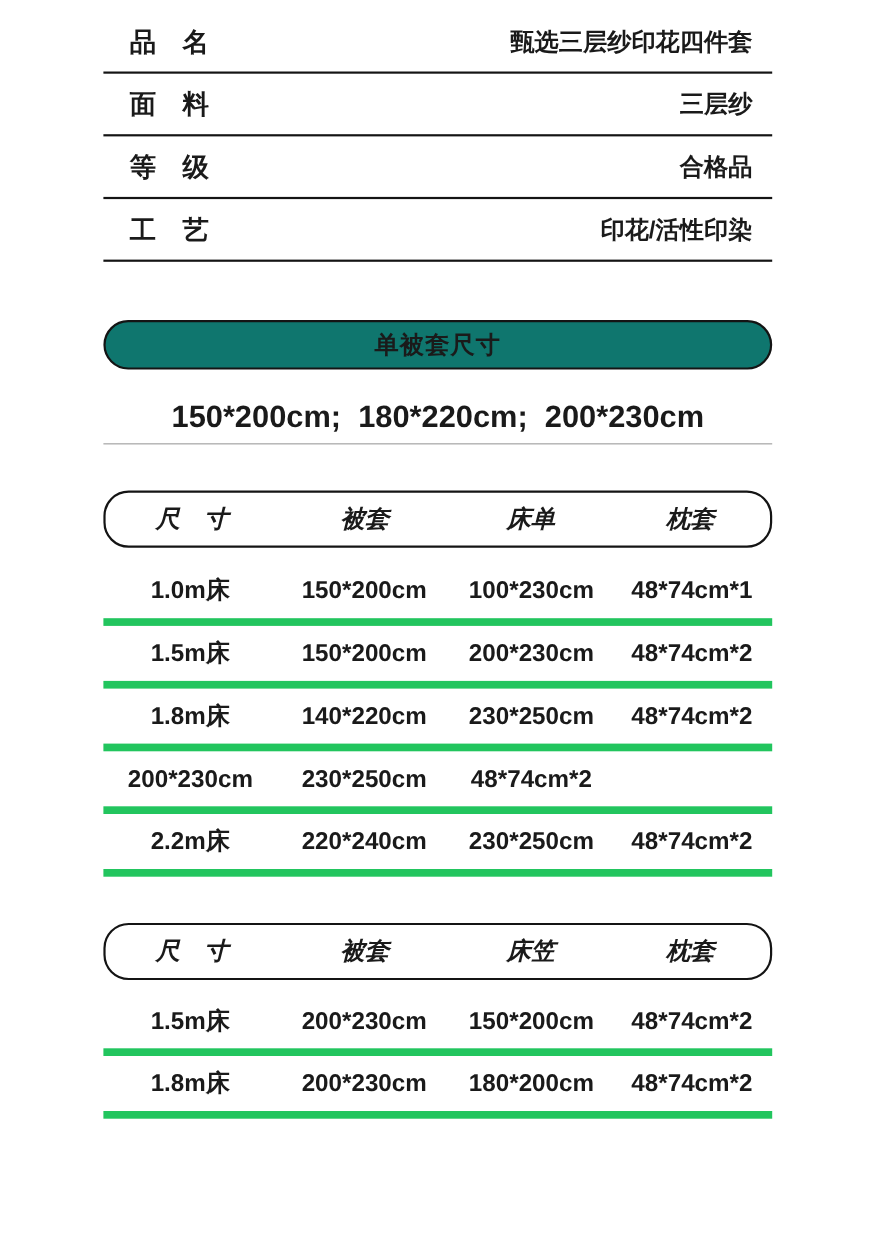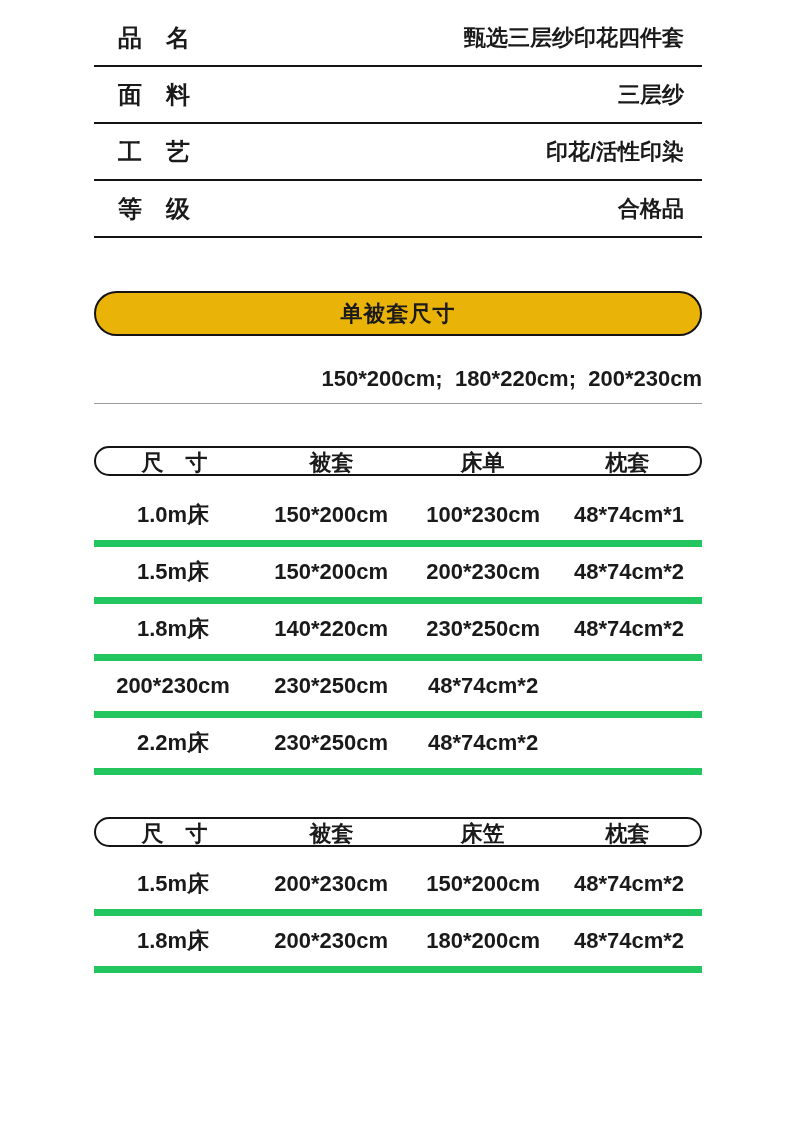--- a/index.html
+++ b/index.html
@@ -38,47 +38,48 @@
   .spec-value {
     padding-right: 18px;
     font-size: 22px;
     font-weight: 700;
   }
   
   .pill {
     height: 45px;
     border: 2px solid #141414;
     border-radius: 23px;
-    background: #eab308;
+    background: #0f766e;
     display: flex;
     align-items: center;
     justify-content: center;
   }
   .banner { margin-top: 53px; }
   .banner-title { font-size: 22px; font-weight: 700; letter-spacing: 1px; }
   
   .sizes-line {
     margin-top: 18px;
     height: 50px;
     line-height: 50px;
-    text-align: right;
-    font-size: 22px;
+    text-align: center;
+    font-size: 28px;
     font-weight: 700;
     border-bottom: 1px solid #9c9c9c;
     white-space: pre-wrap;
   }
   
   .size-table { margin-top: 42px; }
   .table-head {
-    height: 30px;
+    height: 52px;
     border: 2px solid #141414;
     border-radius: 23px;
     display: grid;
     grid-template-columns: 26% 26% 24% 24%;
     align-items: center;
+    font-style: italic;
   }
   .th {
     text-align: center;
     font-size: 22px;
     font-weight: 700;
     white-space: pre;
   }
   .table-body { margin-top: 14px; }
   .table-body.tight { margin-top: 12px; }
   .tr {
@@ -104,26 +105,26 @@
     <section class="spec-list">
       <div class="spec-row">
         <span class="spec-label">品　名</span>
         <span class="spec-value">甄选三层纱印花四件套</span>
       </div>
       <div class="spec-row">
         <span class="spec-label">面　料</span>
         <span class="spec-value">三层纱</span>
       </div>
       <div class="spec-row">
+        <span class="spec-label">等　级</span>
+        <span class="spec-value">合格品</span>
+      </div>
+      <div class="spec-row">
         <span class="spec-label">工　艺</span>
         <span class="spec-value">印花/活性印染</span>
-      </div>
-      <div class="spec-row">
-        <span class="spec-label">等　级</span>
-        <span class="spec-value">合格品</span>
       </div>
     </section>
 
     <section class="pill banner">
       <span class="banner-title">单被套尺寸</span>
     </section>
 
     <div class="sizes-line">150*200cm;  180*220cm;  200*230cm</div>
 
     <section class="size-table">
@@ -152,20 +153,21 @@
           <span class="td">230*250cm</span>
           <span class="td">48*74cm*2</span>
         </div>
         <div class="tr">
           <span class="td">200*230cm</span>
           <span class="td">230*250cm</span>
           <span class="td">48*74cm*2</span>
         </div>
         <div class="tr">
           <span class="td">2.2m床</span>
+          <span class="td">220*240cm</span>
           <span class="td">230*250cm</span>
           <span class="td">48*74cm*2</span>
         </div>
       </div>
     </section>
 
     <section class="size-table">
       <div class="table-head">
         <span class="th">尺　寸</span>
         <span class="th">被套</span>

